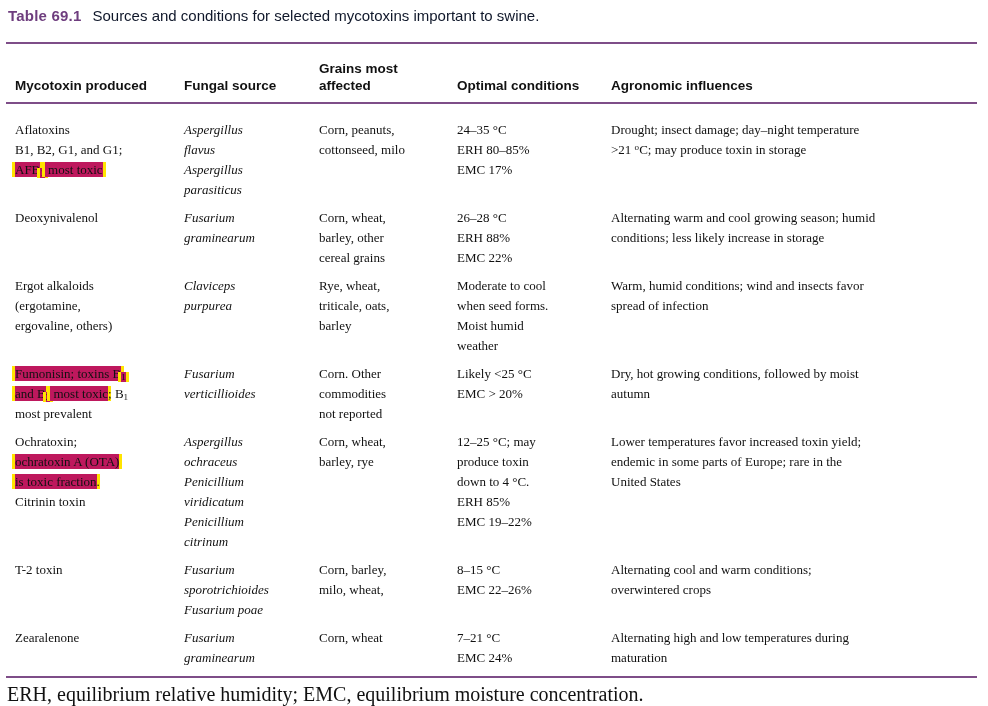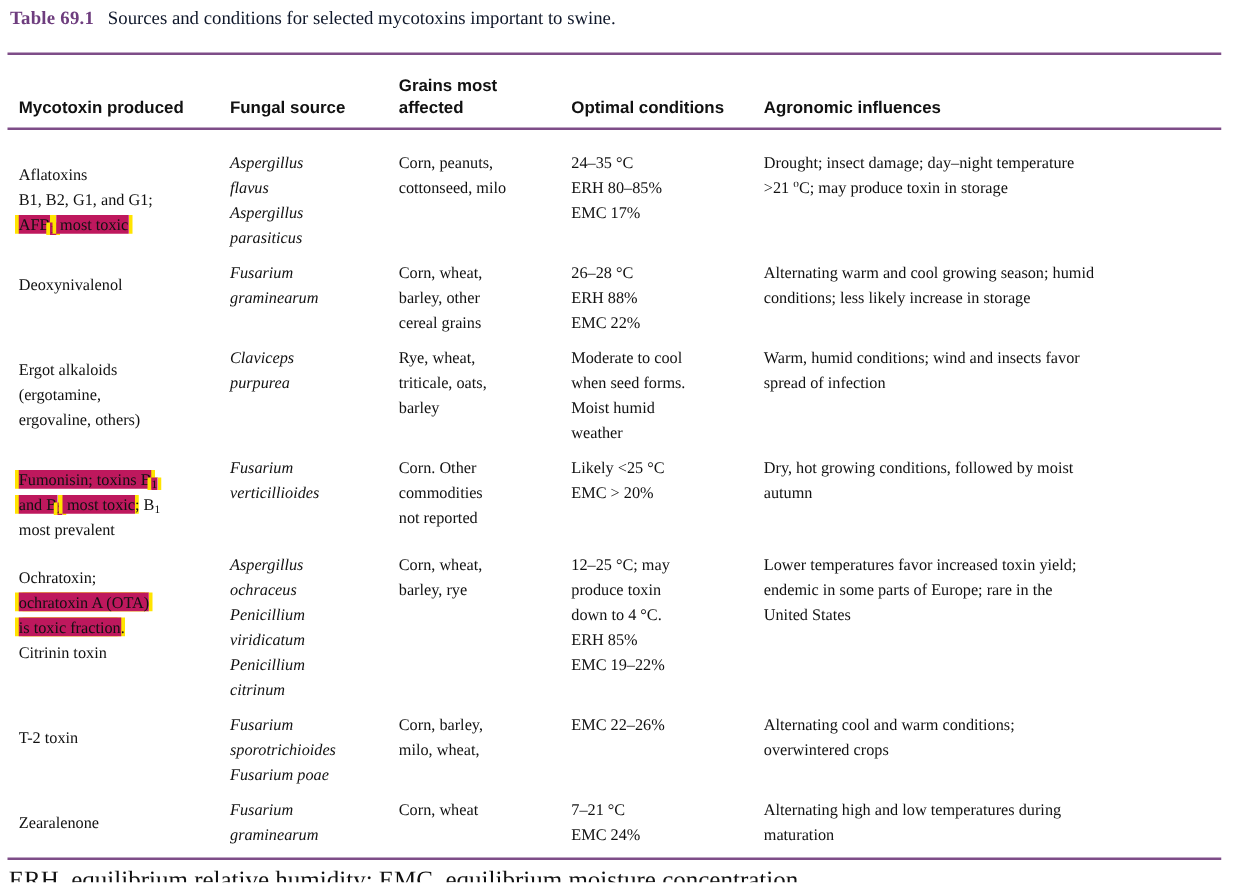--- a/index.html
+++ b/index.html
@@ -7,21 +7,21 @@
   .page {
     width: 988px; height: 706px;
     background: #ffffff;
     font-family: "Liberation Serif", serif;
     color: #111111;
     padding: 7px 7px 0 6px;
     overflow: hidden;
     position: relative;
   }
   .title-row {
-    font-family: Liberation Serif, serif;
+    font-family: Liberation Sans, sans-serif;
     font-size: 15px;
     display: flex;
     align-items: baseline;
     padding-left: 2px;
     height: 20px;
   }
   .title-label { color: #6e3d7e; font-weight: bold; letter-spacing: 0.2px; }
   .title-caption { color: #0f172a; margin-left: 11px; }
   .rule { height: 2px; background: #7e4d88; width: 971px; }
   .rule-top { margin-top: 15px; }
@@ -30,21 +30,21 @@
     align-items: flex-end;
     height: 58px;
     padding: 0 0 8px 9px;
     font-family: "Liberation Sans", sans-serif;
     font-weight: bold;
     font-size: 13.5px;
     color: #111111;
     line-height: 17px;
   }
   .hcell { white-space: pre-line; }
-  .c1 { width: 169px; margin-top: 10px; }
+  .c1 { width: 169px; }
   .c2 { width: 135px; }
   .c3 { width: 138px; }
   .c4 { width: 154px; }
   .c5 { width: 368px; }
   .tbody { padding: 16px 0 0 9px; }
   .trow { display: flex; margin-bottom: 8px; }
   .cell { font-size: 13px; line-height: 20px; }
   .line { white-space: nowrap; }
   .it { font-style: italic; }
   .hl {
@@ -222,20 +222,21 @@
         <div class="cell c2">
           <div class="line"><span class="it">Fusarium</span></div>
           <div class="line"><span class="it">sporotrichioides</span></div>
           <div class="line"><span class="it">Fusarium poae</span></div>
         </div>
         <div class="cell c3">
           <div class="line"><span>Corn, barley,</span></div>
           <div class="line"><span>milo, wheat,</span></div>
         </div>
         <div class="cell c4">
+          <div class="line"><span>8–15 °C</span></div>
           <div class="line"><span>EMC 22–26%</span></div>
         </div>
         <div class="cell c5">
           <div class="line"><span>Alternating cool and warm conditions;</span></div>
           <div class="line"><span>overwintered crops</span></div>
         </div>
       </div>
       <div class="trow">
         <div class="cell c1">
           <div class="line"><span>Zearalenone</span></div>

